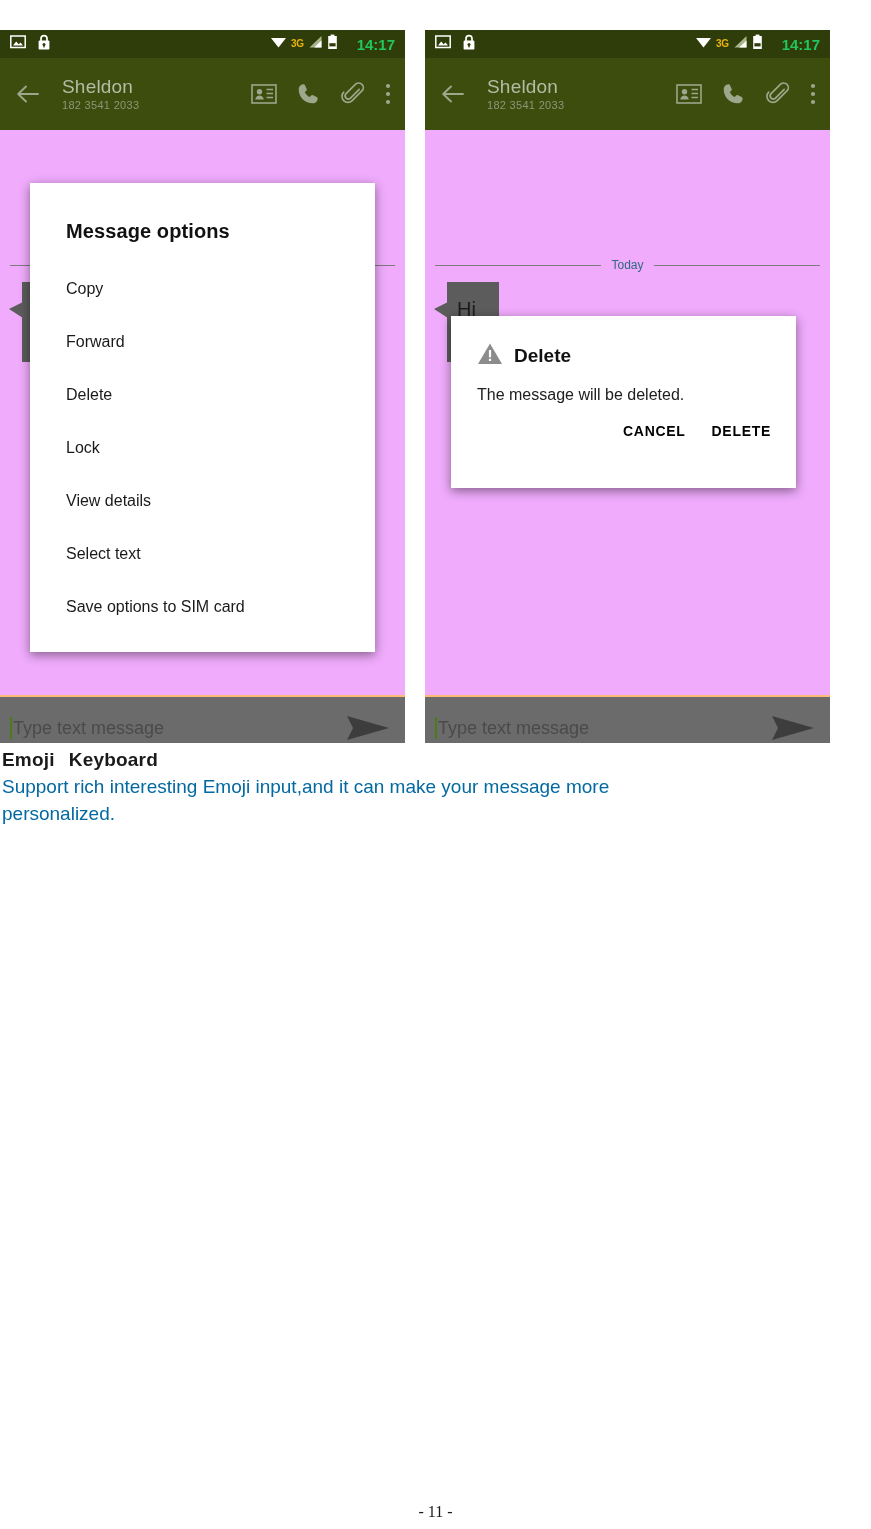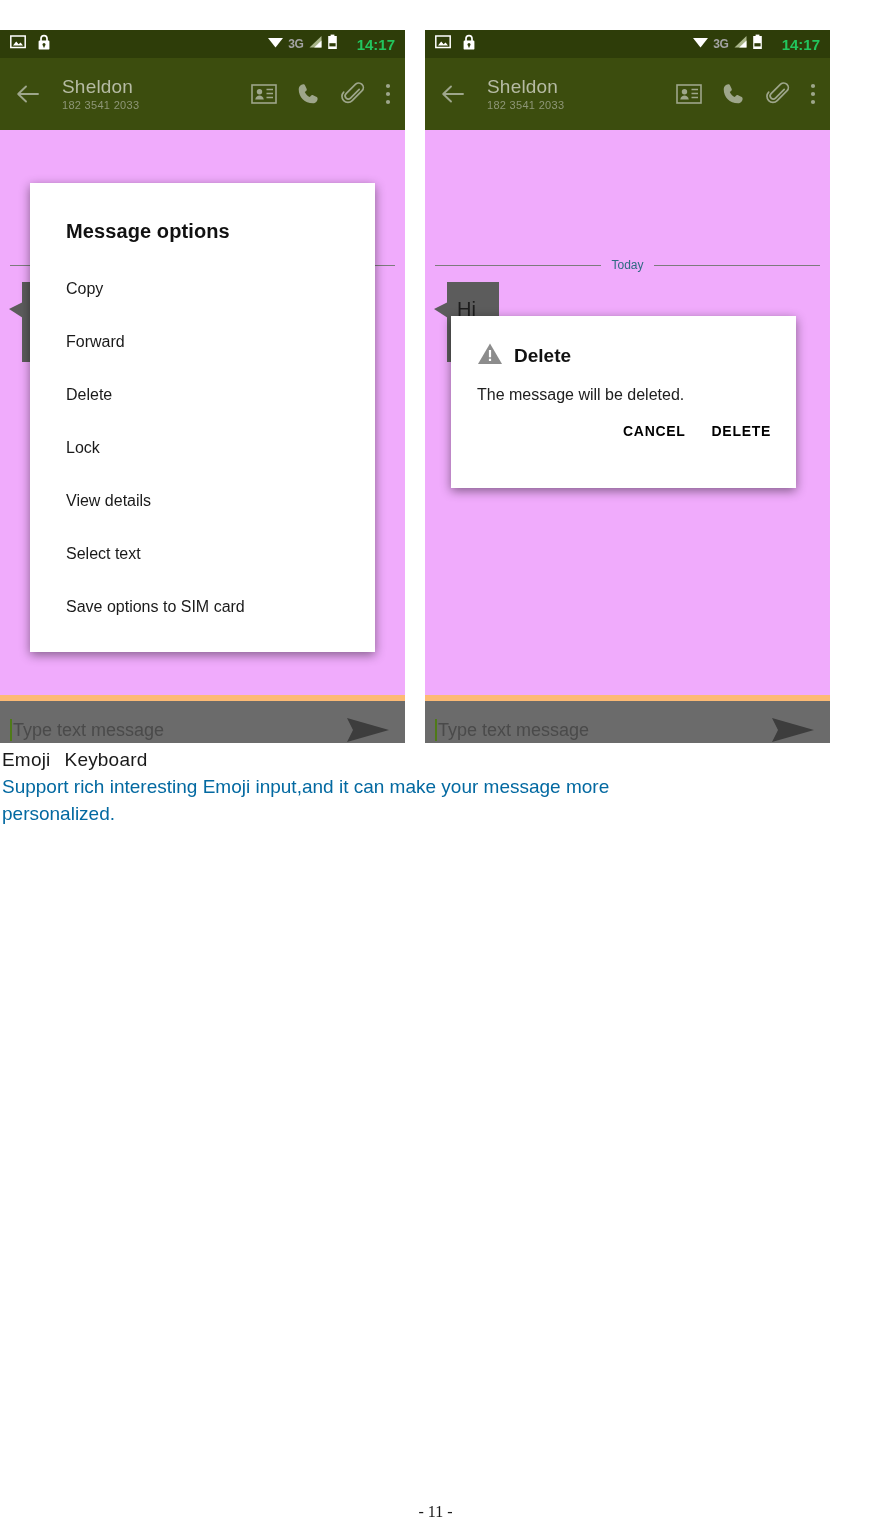--- a/index.html
+++ b/index.html
@@ -39,22 +39,22 @@
   }
   .sb-left { display: flex; align-items: center; gap: 11px; }
   .sb-right {
     margin-left: auto;
     display: flex;
     align-items: center;
     gap: 4px;
   }
   .sb-ico { display: block; }
   .sb-3g {
-    color: #a3a3a3;
-    font-size: 12px;
+    color: #eab308;
+    font-size: 10px;
     font-weight: bold;
     letter-spacing: -0.3px;
     line-height: 1;
   }
   .sb-time {
     color: #22c55e;
     font-size: 15px;
     font-weight: bold;
     line-height: 1;
     margin-left: 15px;
@@ -147,21 +147,21 @@
     margin-top: 18px;
   }
 
   
   .composer {
     position: absolute;
     left: 0; right: 0;
     bottom: 0;
     height: 64px;
     background: #6b6b6b;
-    border-top: 6px solid #fdba74;
+    border-top: 2px solid #fdba74;
     display: flex;
     align-items: center;
     padding: 0 14px 0 10px;
     box-sizing: border-box;
   }
   .composer .caret {
     width: 2px;
     height: 22px;
     background: #4f7a18;
     margin-right: 1px;
@@ -248,21 +248,21 @@
 
   
   .caption {
     position: absolute;
     left: 2px;
     top: 747px;
     width: 866px;
   }
   .cap-head {
     font-size: 19px;
-    font-weight: normal;
+    font-weight: bold;
     color: #1a1a1a;
     line-height: 26px;
     letter-spacing: 0.2px;
   }
   .cap-head .gap { display: inline-block; width: 14px; }
   .cap-body {
     font-size: 19px;
     color: #0369a1;
     line-height: 26px;
     text-align: justify;

